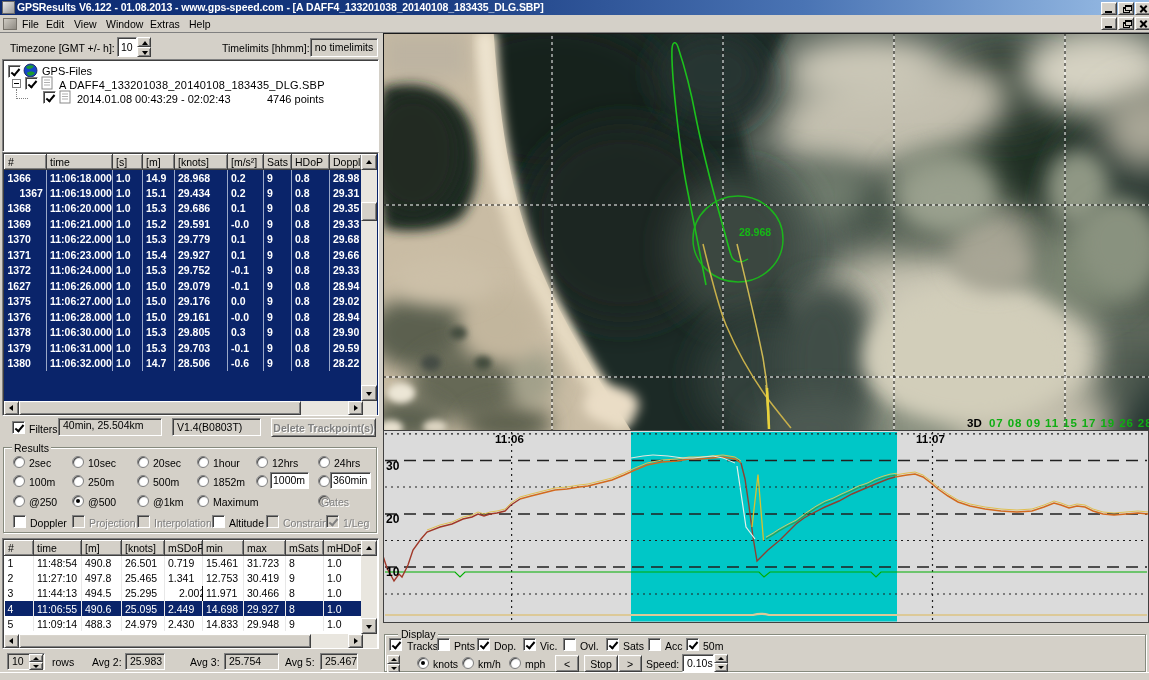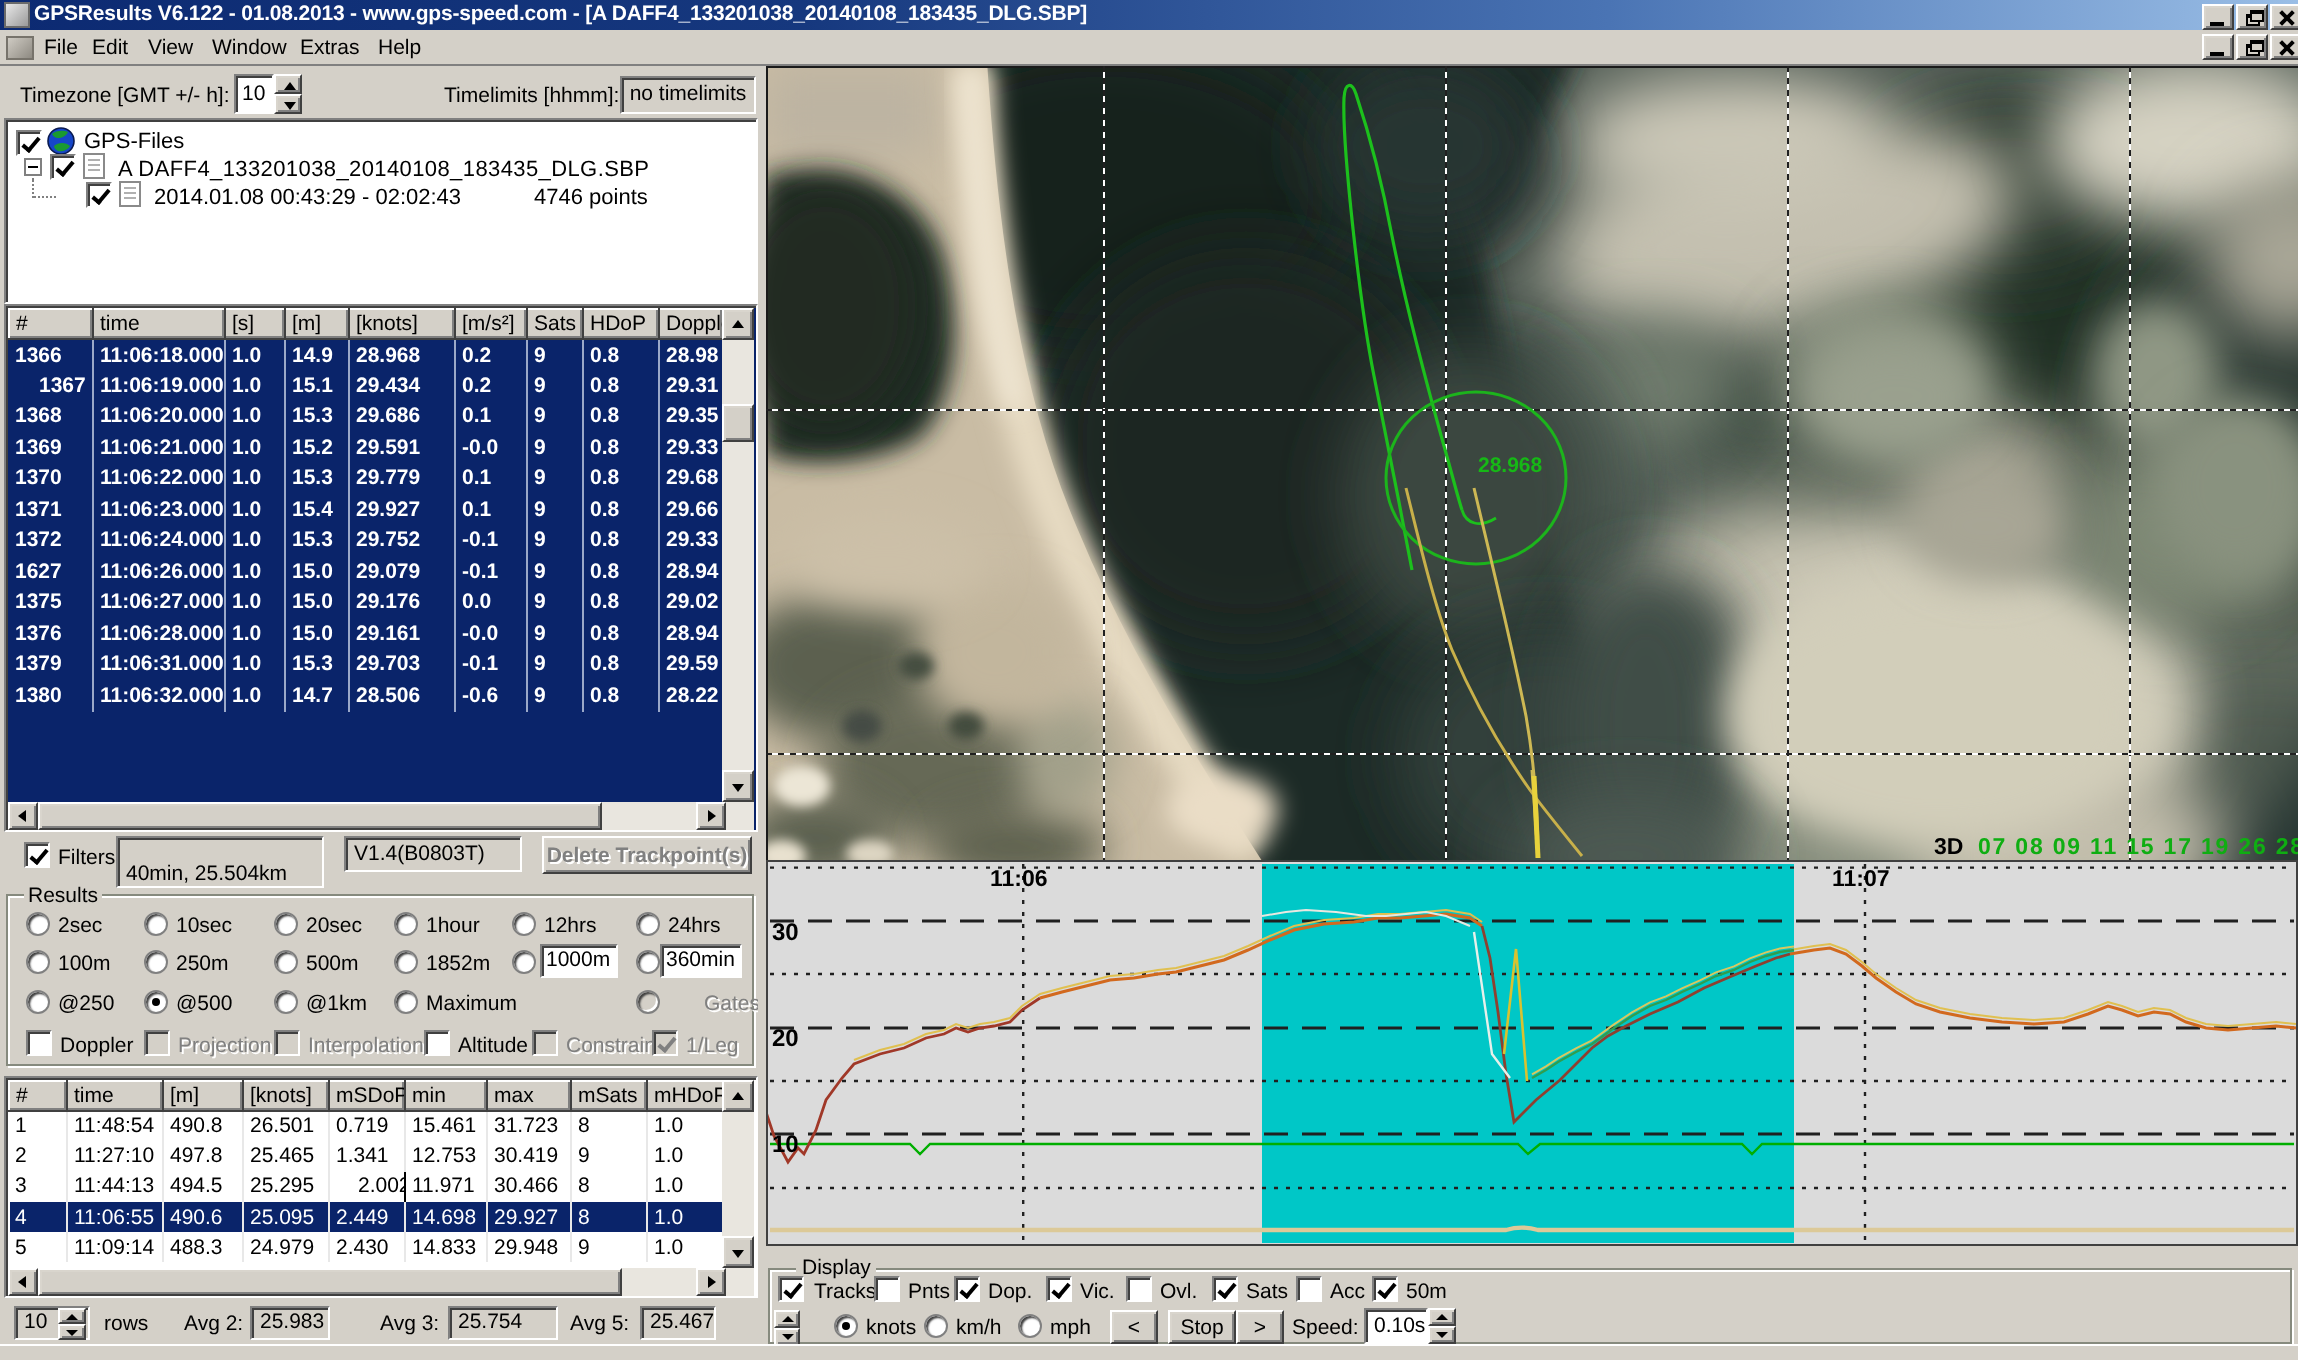--- a/index.html
+++ b/index.html
@@ -238,20 +238,31 @@
             <td style="padding:0 3px;border-right:1px solid #9aa8c8">11:06:28.000</td>
             <td style="padding:0 3px;border-right:1px solid #9aa8c8">1.0</td>
             <td style="padding:0 3px;border-right:1px solid #9aa8c8">15.0</td>
             <td style="padding:0 3px;border-right:1px solid #9aa8c8">29.161</td>
             <td style="padding:0 3px;border-right:1px solid #9aa8c8">-0.0</td>
             <td style="padding:0 3px;border-right:1px solid #9aa8c8">9</td>
             <td style="padding:0 3px;border-right:1px solid #9aa8c8">0.8</td>
             <td style="padding:0 3px;border-right:1px solid #9aa8c8">28.94</td>
           </tr>
           <tr class="navy" style="height:15.5px">
+            <td style="padding:0 3px;border-right:1px solid #9aa8c8">1378</td>
+            <td style="padding:0 3px;border-right:1px solid #9aa8c8">11:06:30.000</td>
+            <td style="padding:0 3px;border-right:1px solid #9aa8c8">1.0</td>
+            <td style="padding:0 3px;border-right:1px solid #9aa8c8">15.3</td>
+            <td style="padding:0 3px;border-right:1px solid #9aa8c8">29.805</td>
+            <td style="padding:0 3px;border-right:1px solid #9aa8c8">0.3</td>
+            <td style="padding:0 3px;border-right:1px solid #9aa8c8">9</td>
+            <td style="padding:0 3px;border-right:1px solid #9aa8c8">0.8</td>
+            <td style="padding:0 3px;border-right:1px solid #9aa8c8">29.90</td>
+          </tr>
+          <tr class="navy" style="height:15.5px">
             <td style="padding:0 3px;border-right:1px solid #9aa8c8">1379</td>
             <td style="padding:0 3px;border-right:1px solid #9aa8c8">11:06:31.000</td>
             <td style="padding:0 3px;border-right:1px solid #9aa8c8">1.0</td>
             <td style="padding:0 3px;border-right:1px solid #9aa8c8">15.3</td>
             <td style="padding:0 3px;border-right:1px solid #9aa8c8">29.703</td>
             <td style="padding:0 3px;border-right:1px solid #9aa8c8">-0.1</td>
             <td style="padding:0 3px;border-right:1px solid #9aa8c8">9</td>
             <td style="padding:0 3px;border-right:1px solid #9aa8c8">0.8</td>
             <td style="padding:0 3px;border-right:1px solid #9aa8c8">29.59</td>
           </tr>
@@ -285,21 +296,21 @@
     </div>
   <div class="sbthumb" style="left:16px;top:248px;width:282px;height:14px"></div>
   <div class="sbtn" style="left:345px;top:248px;width:15px;height:14px">
       <div class="tri" style="left:5px;top:3px;border-top:3.5px solid transparent;border-bottom:3.5px solid transparent;border-left:4px solid #000"></div>
     </div>
 </div>
 
 <div class="abs" style="left:0;top:417px;width:383px;height:25px">
   <div class="cb chk" style="left:12px;top:4px"></div>
   <div class="lbl" style="left:29px;top:6px">Filters</div>
-  <div class="gfield abs" style="left:58px;top:1px;width:104px;height:18px;padding:12px 4px">40min, 25.504km</div>
+  <div class="gfield abs" style="left:58px;top:1px;width:104px;height:18px;padding:0 4px">40min, 25.504km</div>
   <div class="gfield abs" style="left:172px;top:1px;width:89px;height:18px;padding:2px 4px">V1.4(B0803T)</div>
   <div class="raised abs dis b" style="left:271px;top:1px;width:105px;height:19px;text-align:center;padding-top:3px">Delete Trackpoint(s)</div>
 </div>
 
 <div class="abs gbox" style="left:3px;top:447px;width:374px;height:86px">
   <div class="lbl" style="left:8px;top:-6px;background:#d4d0c8;padding:0 2px">Results</div>
 </div>
 <div class="abs" style="left:0;top:447px;width:383px;height:86px">
 
   <div class="rd" style="left:13px;top:9px"></div>
@@ -330,21 +341,21 @@
 
   <div class="rd" style="left:13px;top:48px"></div>
     <div class="lbl" style="left:29px;top:49px">@250</div>
   <div class="rd sel" style="left:72px;top:48px"></div>
     <div class="lbl" style="left:88px;top:49px">@500</div>
   <div class="rd" style="left:137px;top:48px"></div>
     <div class="lbl" style="left:153px;top:49px">@1km</div>
   <div class="rd" style="left:197px;top:48px"></div>
     <div class="lbl" style="left:213px;top:49px">Maximum</div>
   <div class="rd dis" style="left:318px;top:48px"></div>
-    <div class="lbl dis" style="left:352px;top:49px">Gates</div>
+    <div class="lbl dis" style="left:321px;top:49px">Gates</div>
 
   <div class="cb" style="left:13px;top:68px"></div>
     <div class="lbl" style="left:30px;top:70px">Doppler</div>
   <div class="cb dis" style="left:72px;top:68px"></div>
     <div class="lbl dis" style="left:89px;top:70px">Projection</div>
   <div class="cb dis" style="left:137px;top:68px"></div>
     <div class="lbl dis" style="left:154px;top:70px">Interpolation</div>
   <div class="cb" style="left:212px;top:68px"></div>
     <div class="lbl" style="left:229px;top:70px">Altitude</div>
   <div class="cb dis" style="left:266px;top:68px"></div>

